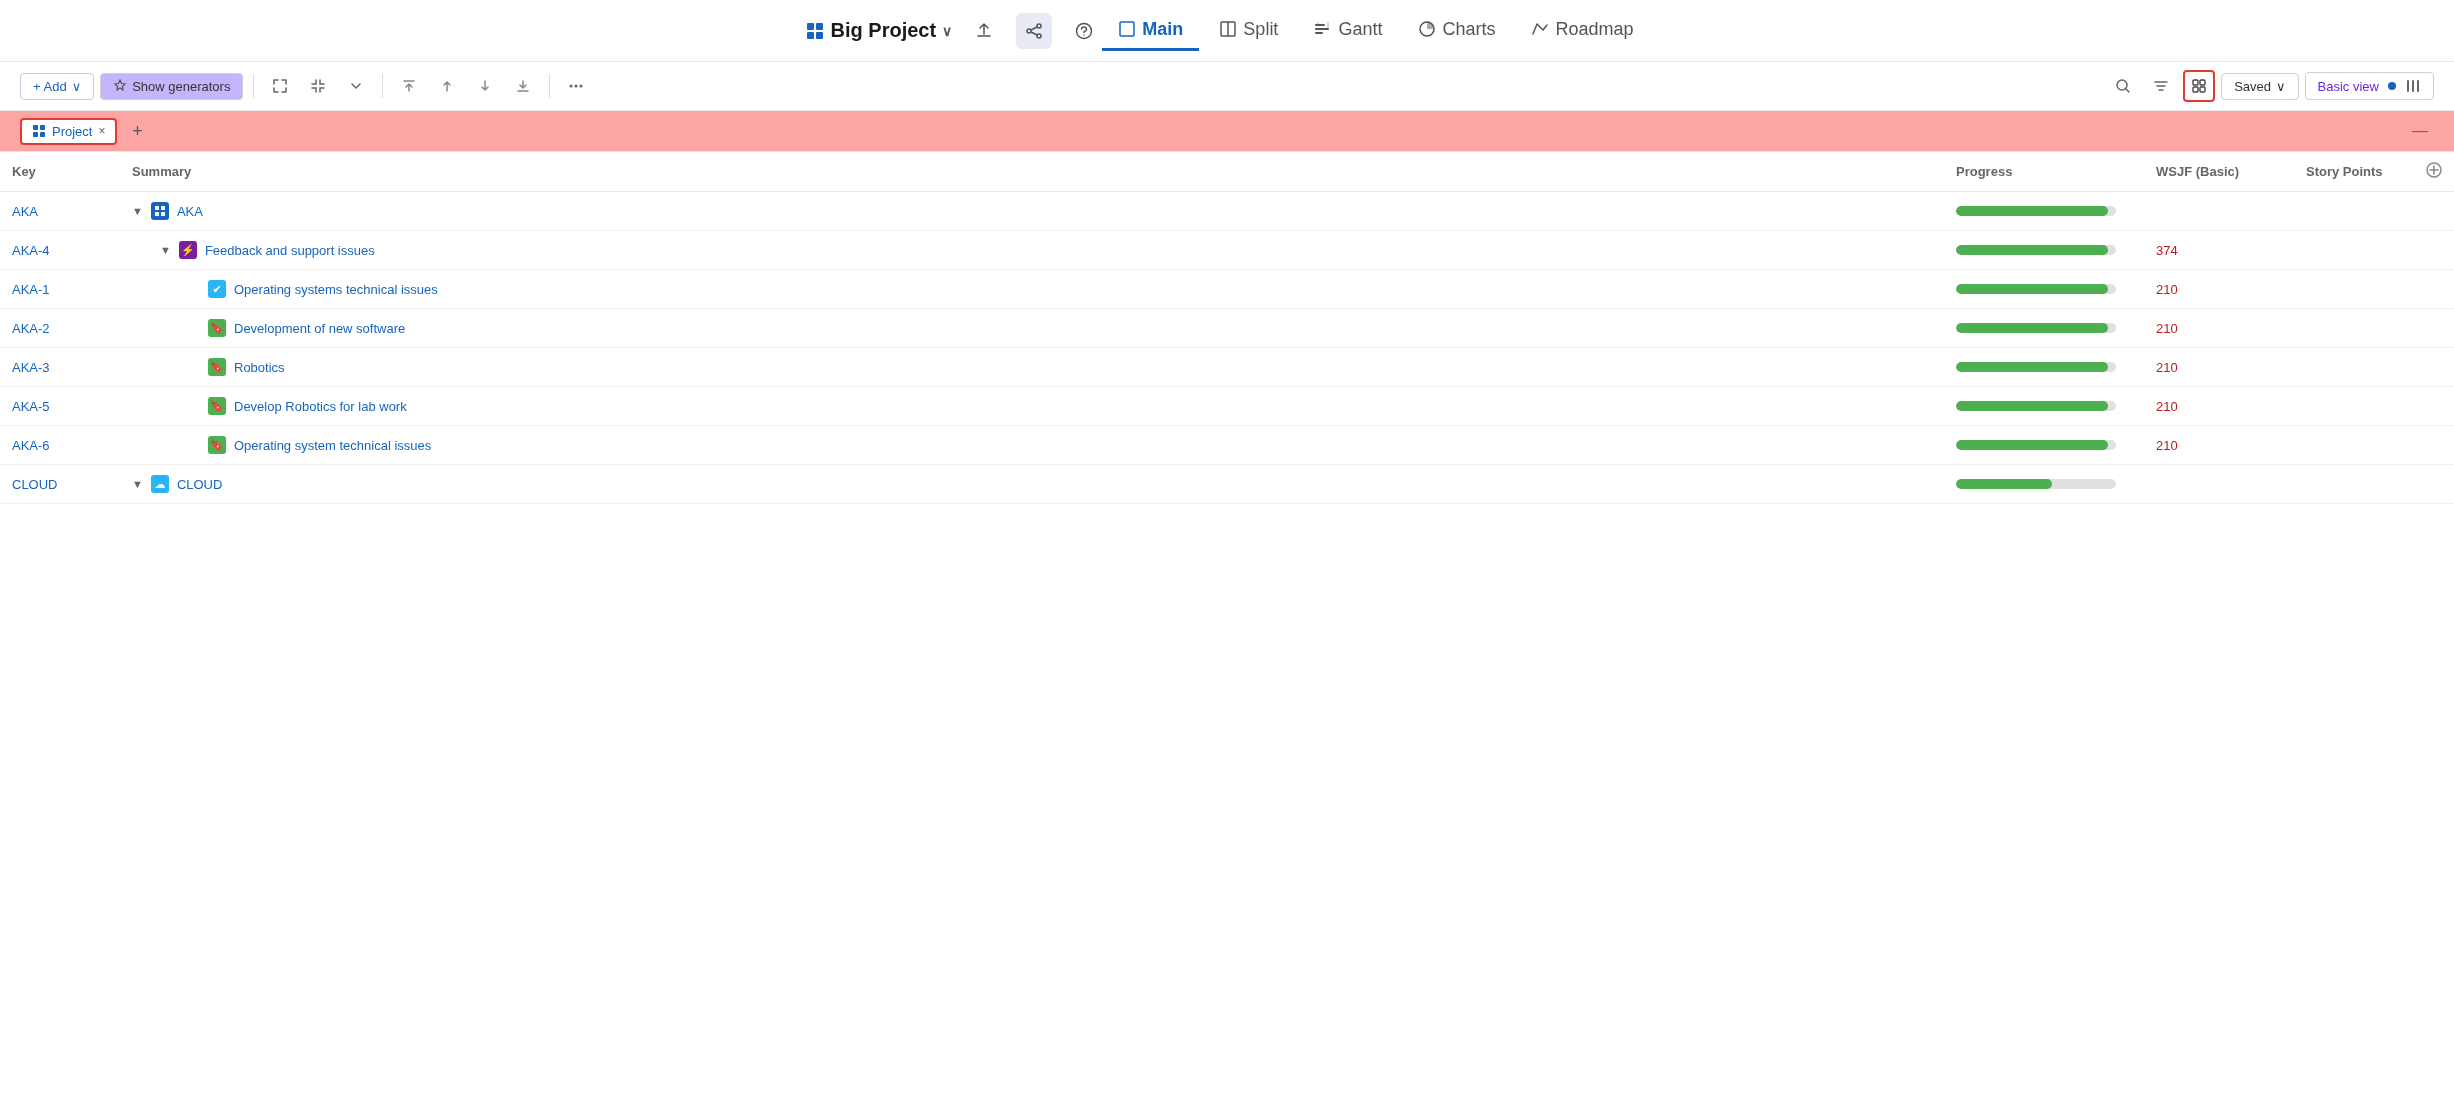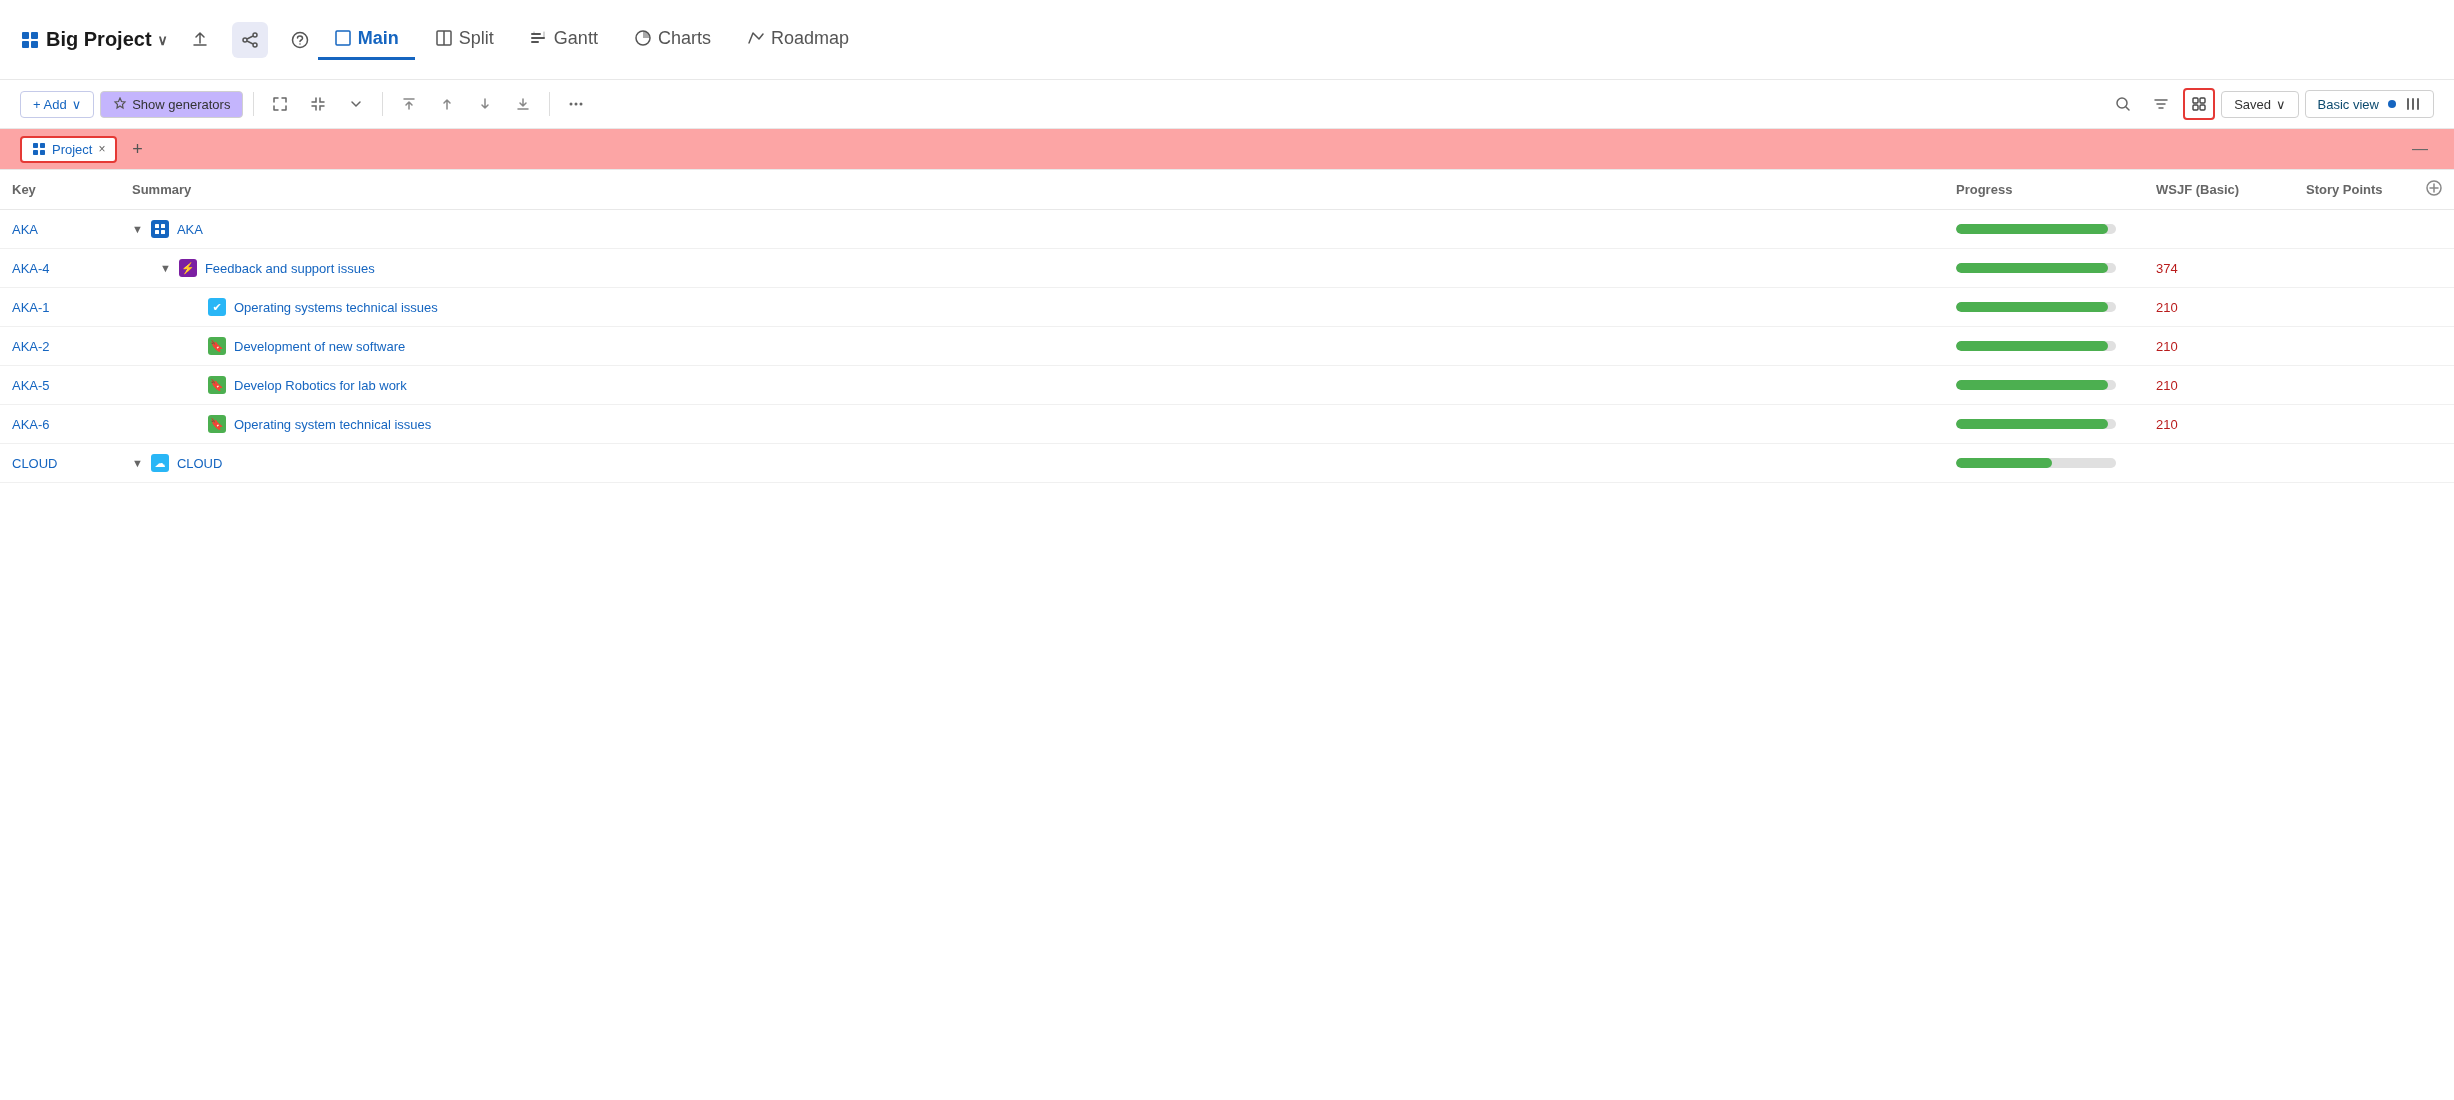--- a/index.html
+++ b/index.html
@@ -2,23 +2,23 @@
 <html><head>
   <meta charset="utf-8">
   <style>
     * { box-sizing: border-box; margin: 0; padding: 0; }
     body { font-family: -apple-system, BlinkMacSystemFont, 'Segoe UI', Arial, sans-serif; background: #fff; color: #333; font-size: 14px; overflow: hidden; }
 
     
     .top-nav {
       display: flex;
       align-items: center;
-      justify-content: flex-start;
+      justify-content: center;
       padding: 0 20px;
-      height: 80px;
+      height: 62px;
       border-bottom: 1px solid #e8e8e8;
     }
     .top-nav-left {
       display: flex;
       align-items: center;
       gap: 14px;
     }
     .project-title {
       display: flex;
       align-items: center;
@@ -124,21 +124,21 @@
     .basic-view-btn {
       display: flex;
       align-items: center;
       gap: 5px;
       padding: 5px 12px;
       border: 1px solid #d0d0d0;
       border-radius: 4px;
       background: #fff;
       cursor: pointer;
       font-size: 13px;
-      color: #0c4a6e;
+      color: #6d28d9;
       text-align: center;
     }
     .highlighted-btn {
       border: 2px solid #e53935 !important;
     }
 
     
     .group-tabs {
       display: flex;
       align-items: center;
@@ -557,20 +557,38 @@
           <td class="progress-cell">
             <div class="progress-bar-bg">
               <div class="progress-bar-fill" style="width: 95%;"></div>
             </div>
           </td>
           <td class="wsjf-cell">210</td>
           <td class="sp-cell"></td>
           <td></td>
         </tr>
         <tr>
+          <td class="key-cell" style="color: rgb(21, 101, 192);">AKA-3</td>
+          <td>
+            <div class="summary-cell" style="padding-left: 56px;">
+              <span style="width: 12px; display: inline-block;"></span>
+              <span style="display: inline-flex; align-items: center; justify-content: center; width: 18px; height: 18px; background: rgb(76, 175, 80); border-radius: 3px; color: rgb(255, 255, 255); font-size: 11px; flex-shrink: 0;">🔖</span>
+              <span class="summary-text">Robotics</span>
+            </div>
+          </td>
+          <td class="progress-cell">
+            <div class="progress-bar-bg">
+              <div class="progress-bar-fill" style="width: 95%;"></div>
+            </div>
+          </td>
+          <td class="wsjf-cell">210</td>
+          <td class="sp-cell"></td>
+          <td></td>
+        </tr>
+        <tr>
           <td class="key-cell" style="color: rgb(21, 101, 192);">AKA-5</td>
           <td>
             <div class="summary-cell" style="padding-left: 56px;">
               <span style="width: 12px; display: inline-block;"></span>
               <span style="display: inline-flex; align-items: center; justify-content: center; width: 18px; height: 18px; background: rgb(76, 175, 80); border-radius: 3px; color: rgb(255, 255, 255); font-size: 11px; flex-shrink: 0;">🔖</span>
               <span class="summary-text">Develop Robotics for lab work</span>
             </div>
           </td>
           <td class="progress-cell">
             <div class="progress-bar-bg">

